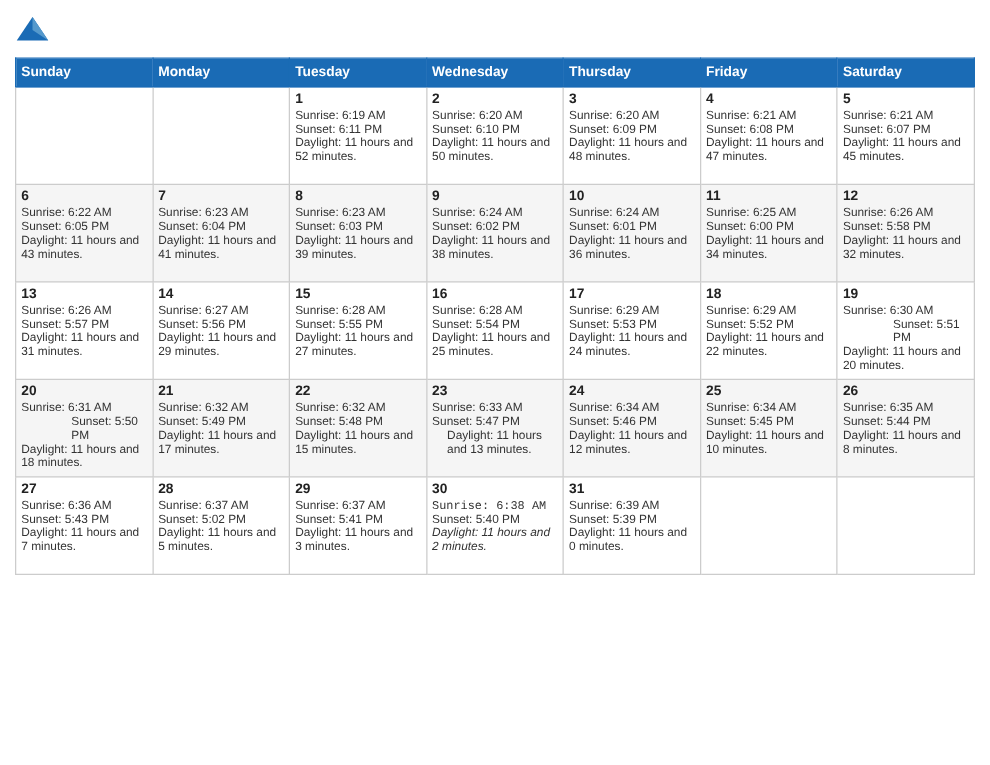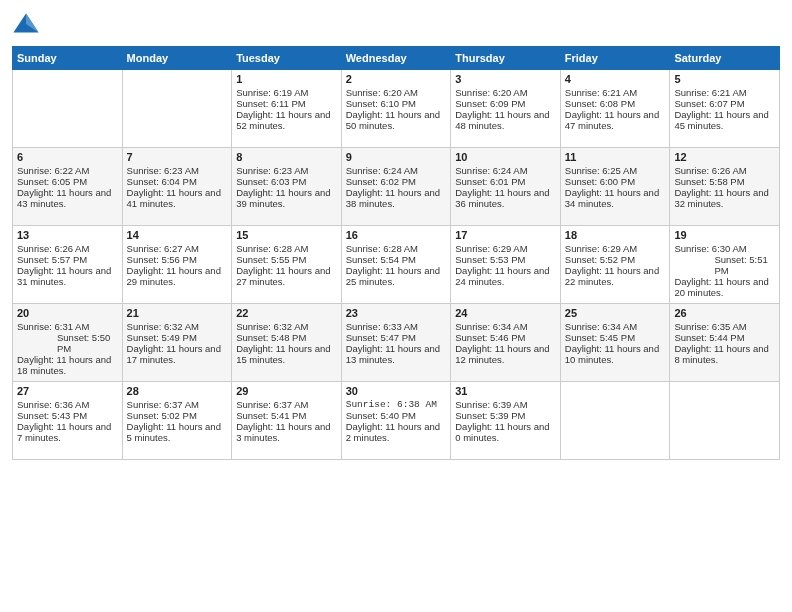--- a/index.html
+++ b/index.html
@@ -260,21 +260,21 @@
           <td>
             <span class="day-number">22</span>
             <span style="display: block;">Sunrise: 6:32 AM</span>
             <span style="display: block;">Sunset: 5:48 PM</span>
             <span style="display: block;">Daylight: 11 hours and 15 minutes.</span>
           </td>
           <td>
             <span class="day-number">23</span>
             <span style="display: block;">Sunrise: 6:33 AM</span>
             <span style="display: block;">Sunset: 5:47 PM</span>
-            <span style="display: block;">Daylight: 11 hours and 13 minutes.</span>
+            <span style="display: block; margin-left: 12px;">Daylight: 11 hours and 13 minutes.</span>
           </td>
           <td>
             <span class="day-number">24</span>
             <span style="display: block;">Sunrise: 6:34 AM</span>
             <span style="display: block;">Sunset: 5:46 PM</span>
             <span style="display: block;">Daylight: 11 hours and 12 minutes.</span>
           </td>
           <td>
             <span class="day-number">25</span>
             <span style="display: block;">Sunrise: 6:34 AM</span>
@@ -304,21 +304,21 @@
           <td>
             <span class="day-number">29</span>
             <span style="display: block;">Sunrise: 6:37 AM</span>
             <span style="display: block;">Sunset: 5:41 PM</span>
             <span style="display: block;">Daylight: 11 hours and 3 minutes.</span>
           </td>
           <td>
             <span class="day-number">30</span>
             <span style="display: block; font-family: Liberation Mono, monospace;">Sunrise: 6:38 AM</span>
             <span style="display: block;">Sunset: 5:40 PM</span>
-            <span style="display: block;">Daylight: 11 hours and 2 minutes.</span>
+            <span style="display: block; font-style: italic;">Daylight: 11 hours and 2 minutes.</span>
           </td>
           <td>
             <span class="day-number">31</span>
             <span style="display: block;">Sunrise: 6:39 AM</span>
             <span style="display: block;">Sunset: 5:39 PM</span>
             <span style="display: block;">Daylight: 11 hours and 0 minutes.</span>
           </td>
           <td class="empty-cell"></td>
           <td class="empty-cell"></td>
         </tr>

